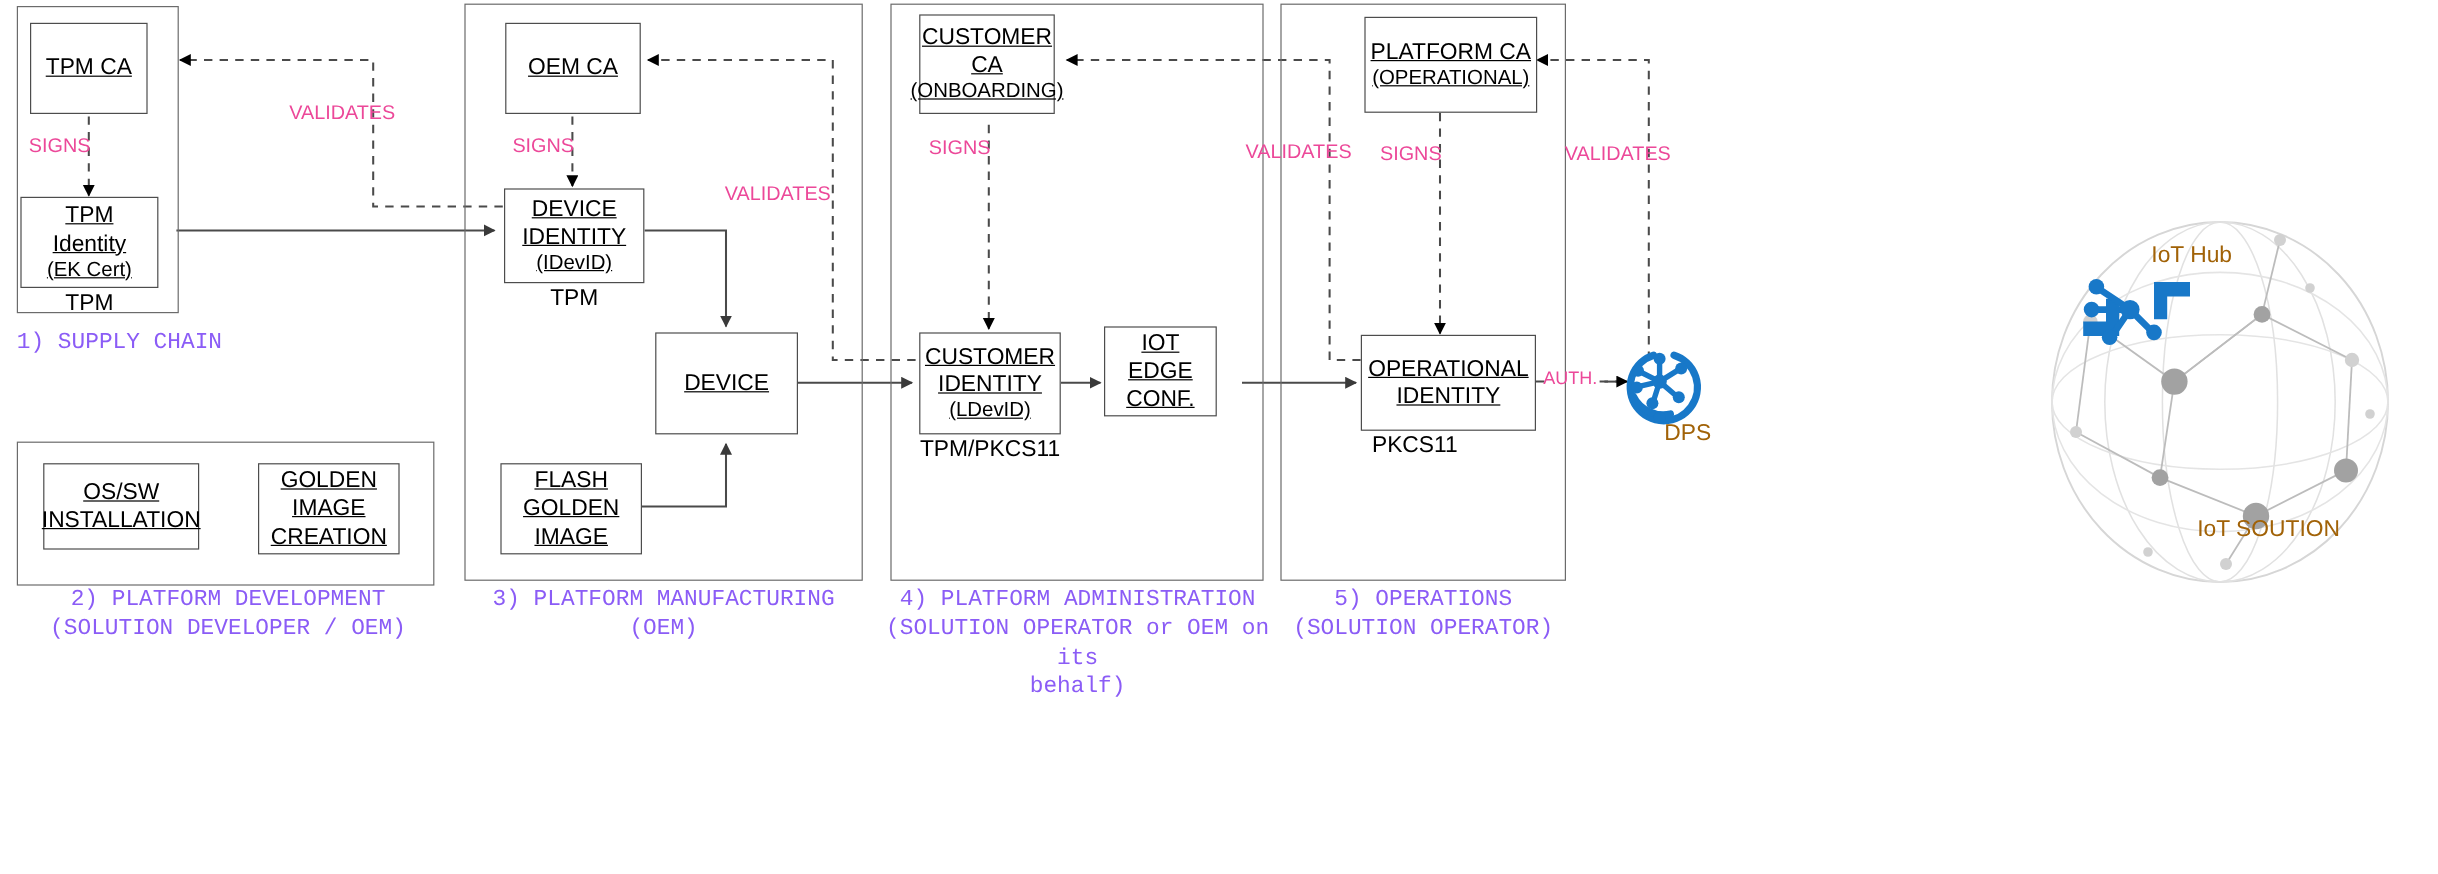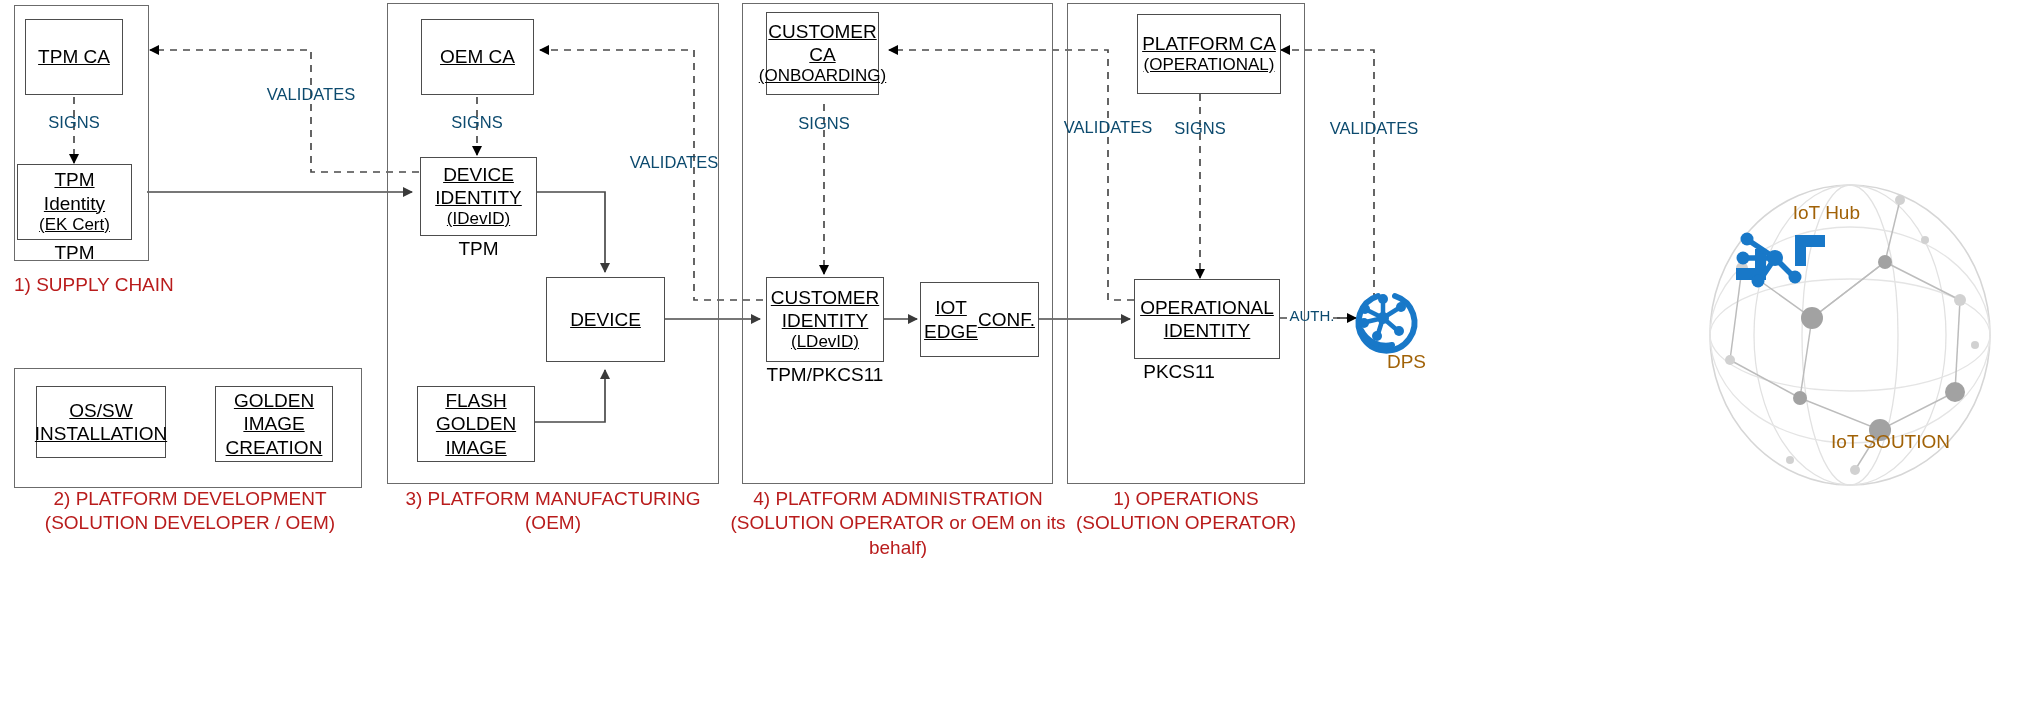--- a/index.html
+++ b/index.html
@@ -46,30 +46,30 @@
     line-height: 1.22;
     color: #000000;
     padding: 4px;
     text-decoration: underline;
   }
   .node .txt { display: block; }
   .node .sub { display: block; font-size: 17px; }
   .edge-label {
     position: absolute;
     font-size: 16.5px;
-    color: #0c4a6e;
-    text-align: center;
+    color: #ec4899;
     white-space: nowrap;
   }
   .lane-caption {
     position: absolute;
     font-size: 19px;
     line-height: 1.28;
     text-align: center;
-    color: #b91c1c;
+    color: #8b5cf6;
+    font-family: Liberation Mono, monospace;
   }
   .under-label {
     position: absolute;
     font-size: 19px;
     text-align: center;
     color: #000000;
     white-space: nowrap;
   }
   .cloud-label {
     position: absolute;
@@ -253,21 +253,21 @@
     <span class="txt">CA</span>
     <span class="sub">(ONBOARDING)</span>
   </div>
   <div class="node" style="left:766px; top:277px; width:118px; height:85px; flex-direction:column;">
     <span class="txt">CUSTOMER</span>
     <span class="txt">IDENTITY</span>
     <span class="sub">(LDevID)</span>
   </div>
   <div class="under-label" style="left:756px; top:364px; width:138px;">TPM/PKCS11</div>
 
-  <div class="node" style="left:920px; top:282px; width:119px; height:75px; flex-direction:row;">
+  <div class="node" style="left:920px; top:272px; width:94px; height:75px; flex-direction:column;">
     <span class="txt">IOT EDGE</span>
     <span class="txt">CONF.</span>
   </div>
 
   <div class="node" style="left:1137px; top:14px; width:144px; height:80px; flex-direction:column;">
     <span class="txt">PLATFORM CA</span>
     <span class="sub">(OPERATIONAL)</span>
   </div>
   <div class="node" style="left:1134px; top:279px; width:146px; height:80px; flex-direction:column;">
     <span class="txt">OPERATIONAL</span>
@@ -299,21 +299,21 @@
     <div>(OEM)</div>
   </div>
 
   <div class="lane-caption" style="left:730px; top:487px; width:336px;">
     <div>4) PLATFORM ADMINISTRATION</div>
     <div>(SOLUTION OPERATOR or OEM on its</div>
     <div>behalf)</div>
   </div>
 
   <div class="lane-caption" style="left:1055px; top:487px; width:262px;">
-    <div>1) OPERATIONS</div>
+    <div>5) OPERATIONS</div>
     <div>(SOLUTION OPERATOR)</div>
   </div>
 
   <div class="cloud-label" style="left:1740px; top:202px; width:120px;">IoT Hub</div>
   <div class="cloud-label" style="left:1340px; top:351px; width:86px;">DPS</div>
   <div class="cloud-label" style="left:1760px; top:431px; width:190px;">IoT SOUTION</div>
 
 </div>
 
 </body></html>

